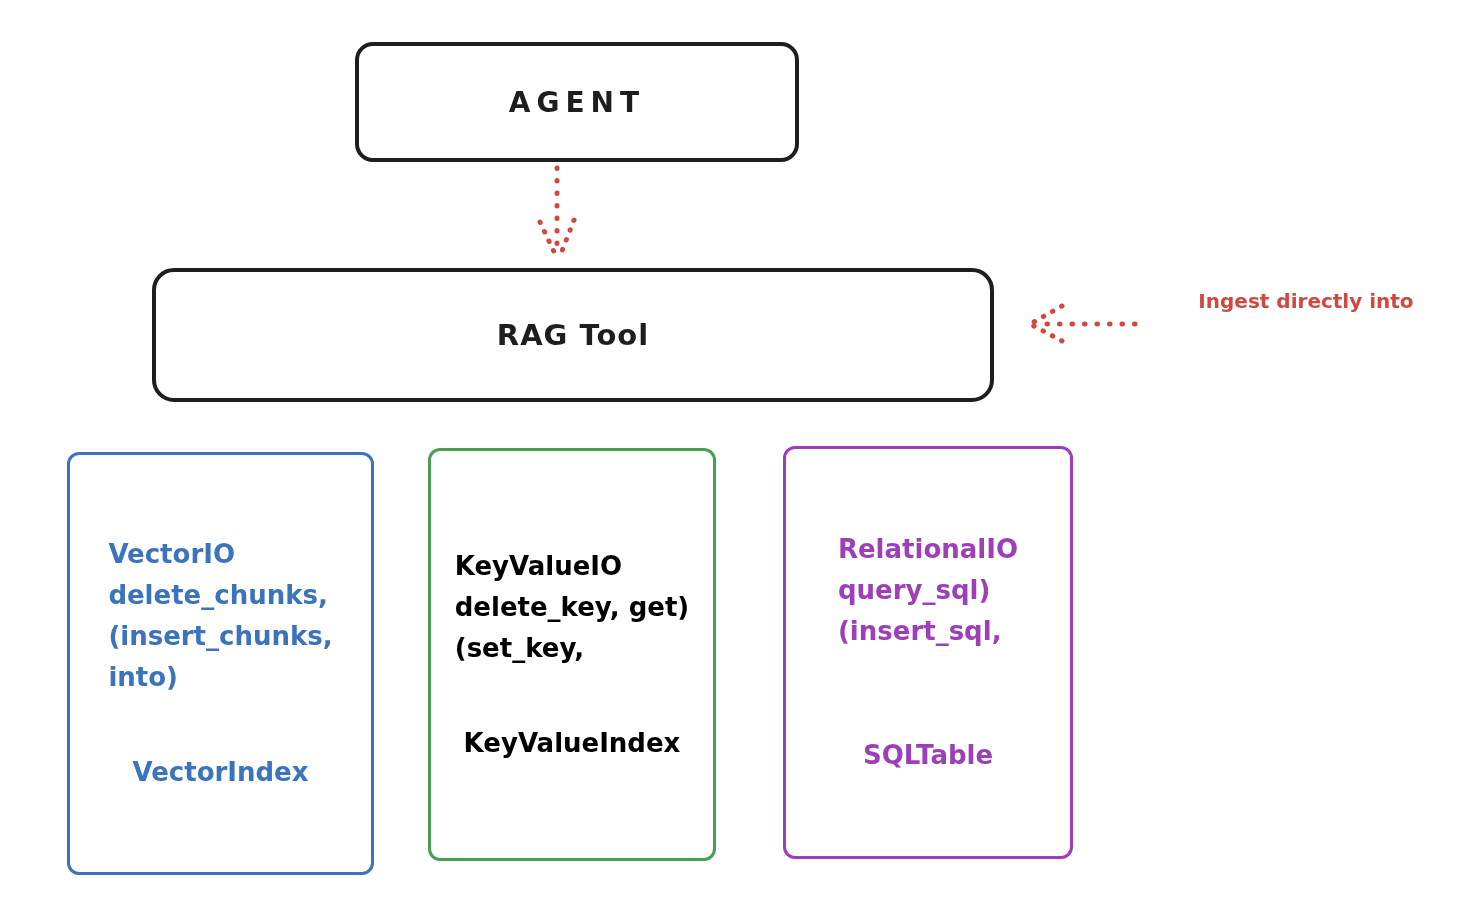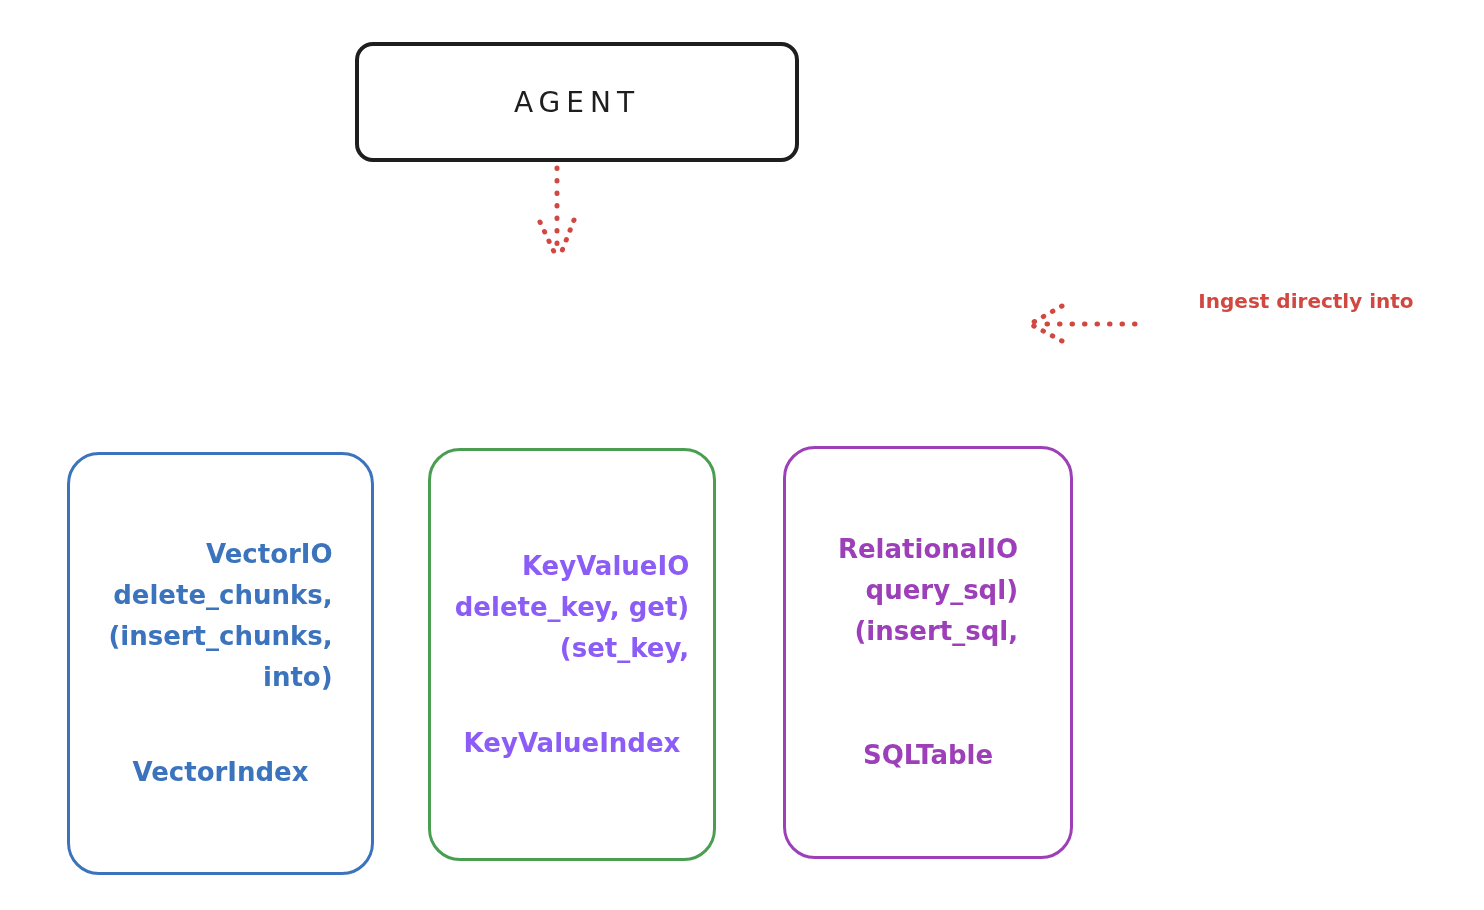--- a/index.html
+++ b/index.html
@@ -16,43 +16,43 @@
   .node {
     position: absolute;
     border: 4px solid #1e1e1e;
     border-radius: 20px;
     background: #ffffff;
     display: flex;
     align-items: center;
     justify-content: center;
   }
   .node-agent { left: 355px; top: 42px; width: 436px; height: 112px; border-radius: 18px; }
-  .node-agent .label { font-size: 28px; font-weight: 400; letter-spacing: 6px; }
+  .node-agent .label { font-size: 28px; font-weight: 700; letter-spacing: 6px; }
   .node-rag { left: 152px; top: 268px; width: 834px; height: 126px; border-radius: 22px; }
   .node-rag .label { font-size: 29px; font-weight: 600; letter-spacing: 1px; }
 
   
   .iobox {
     position: absolute;
     border-style: solid;
     border-width: 3.5px;
-    border-radius: 32px;
+    border-radius: 12px;
     background: #ffffff;
     display: flex;
     flex-direction: column;
     align-items: center;
     justify-content: center;
-    text-align: right;
+    text-align: left;
     font-size: 26px;
     font-weight: 600;
     line-height: 41px;
   }
   .iobox .subtitle { margin-top: 54px; }
   .iobox-blue   { left: 67px;  top: 452px; width: 301px; height: 417px; color: #3b74bc; border-color: #3b74bc; }
-  .iobox-green  { left: 428px; top: 448px; width: 282px; height: 407px; color: #8b5cf6; border-color: #4a9e52; }
+  .iobox-green  { left: 428px; top: 448px; width: 282px; height: 407px; color: #000000; border-color: #4a9e52; }
   .iobox-purple { left: 783px; top: 446px; width: 284px; height: 407px; color: #9c3fb8; border-color: #9c3fb8; gap: 29px; }
 
   
   .annotation {
     position: absolute;
     left: 1138px;
     top: 282px;
     width: 336px;
     text-align: center;
     color: #d14841;
@@ -80,20 +80,23 @@
 </style>
 </head>
 <body>
 
 <div class="canvas">
 
   <div class="node node-agent">
     <span class="label">AGENT</span>
   </div>
 
+  <div class="node node-rag">
+    <span class="label">RAG Tool</span>
+  </div>
 
   <svg class="arrows" viewBox="0 0 1484 910">
 
     <g>
       <path class="dotline" d="M557,168 L557,250"></path>
       <path class="dotline dotline-head" d="M540,222 L556,256"></path>
       <path class="dotline dotline-head" d="M574,220 L560,256"></path>
     </g>
 
     <g>

